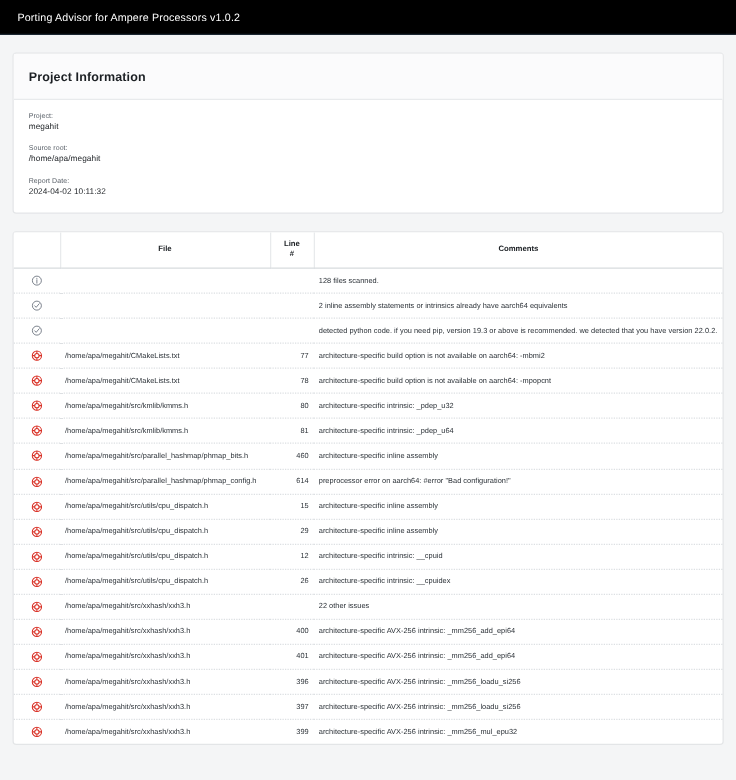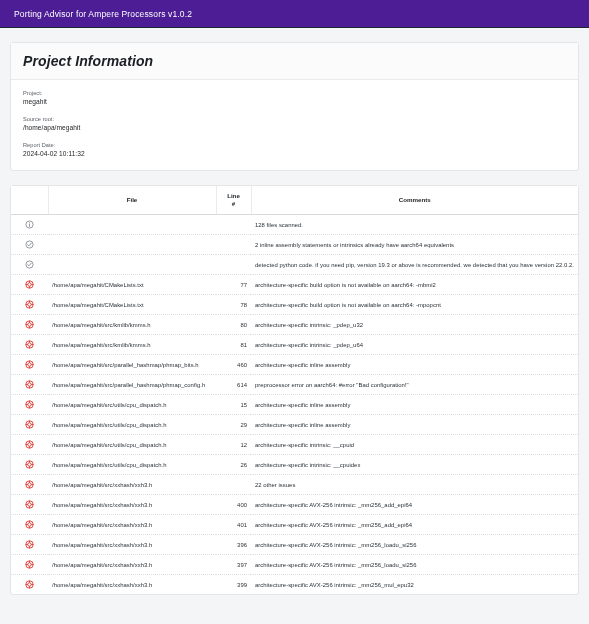--- a/index.html
+++ b/index.html
@@ -11,21 +11,21 @@
     height: 624px;
     background: #f4f5f6;
     font-family: "Liberation Sans", sans-serif;
     -webkit-font-smoothing: antialiased;
   }
   body { overflow: hidden; }
 
   
   .navbar {
     height: 28px;
-    background: #4c1d95;
+    background: #000000;
     display: flex;
     align-items: center;
     padding: 0 14px;
     border-bottom: 1px solid #1b2631;
   }
   .navbar-title {
     color: #ffffff;
     font-size: 8.5px;
     letter-spacing: 0.15px;
     font-weight: 400;
@@ -41,25 +41,24 @@
     border: 1px solid #e3e5e7;
     border-radius: 3px;
     margin-bottom: 14px;
   }
   .card-header {
     padding: 9px 12px 9px 12px;
     border-bottom: 1px solid #e8eaec;
     background: #fbfbfc;
   }
   .card-title {
-    font-size: 14px;
+    font-size: 10px;
     font-weight: bold;
     color: #1b1f23;
     letter-spacing: 0.1px;
-    font-style: italic;
   }
   .card-body {
     padding: 9px 12px 10px 12px;
   }
 
   
   .field { margin-bottom: 9px; }
   .field:last-child { margin-bottom: 2px; }
   .field-label {
     font-size: 5.6px;

